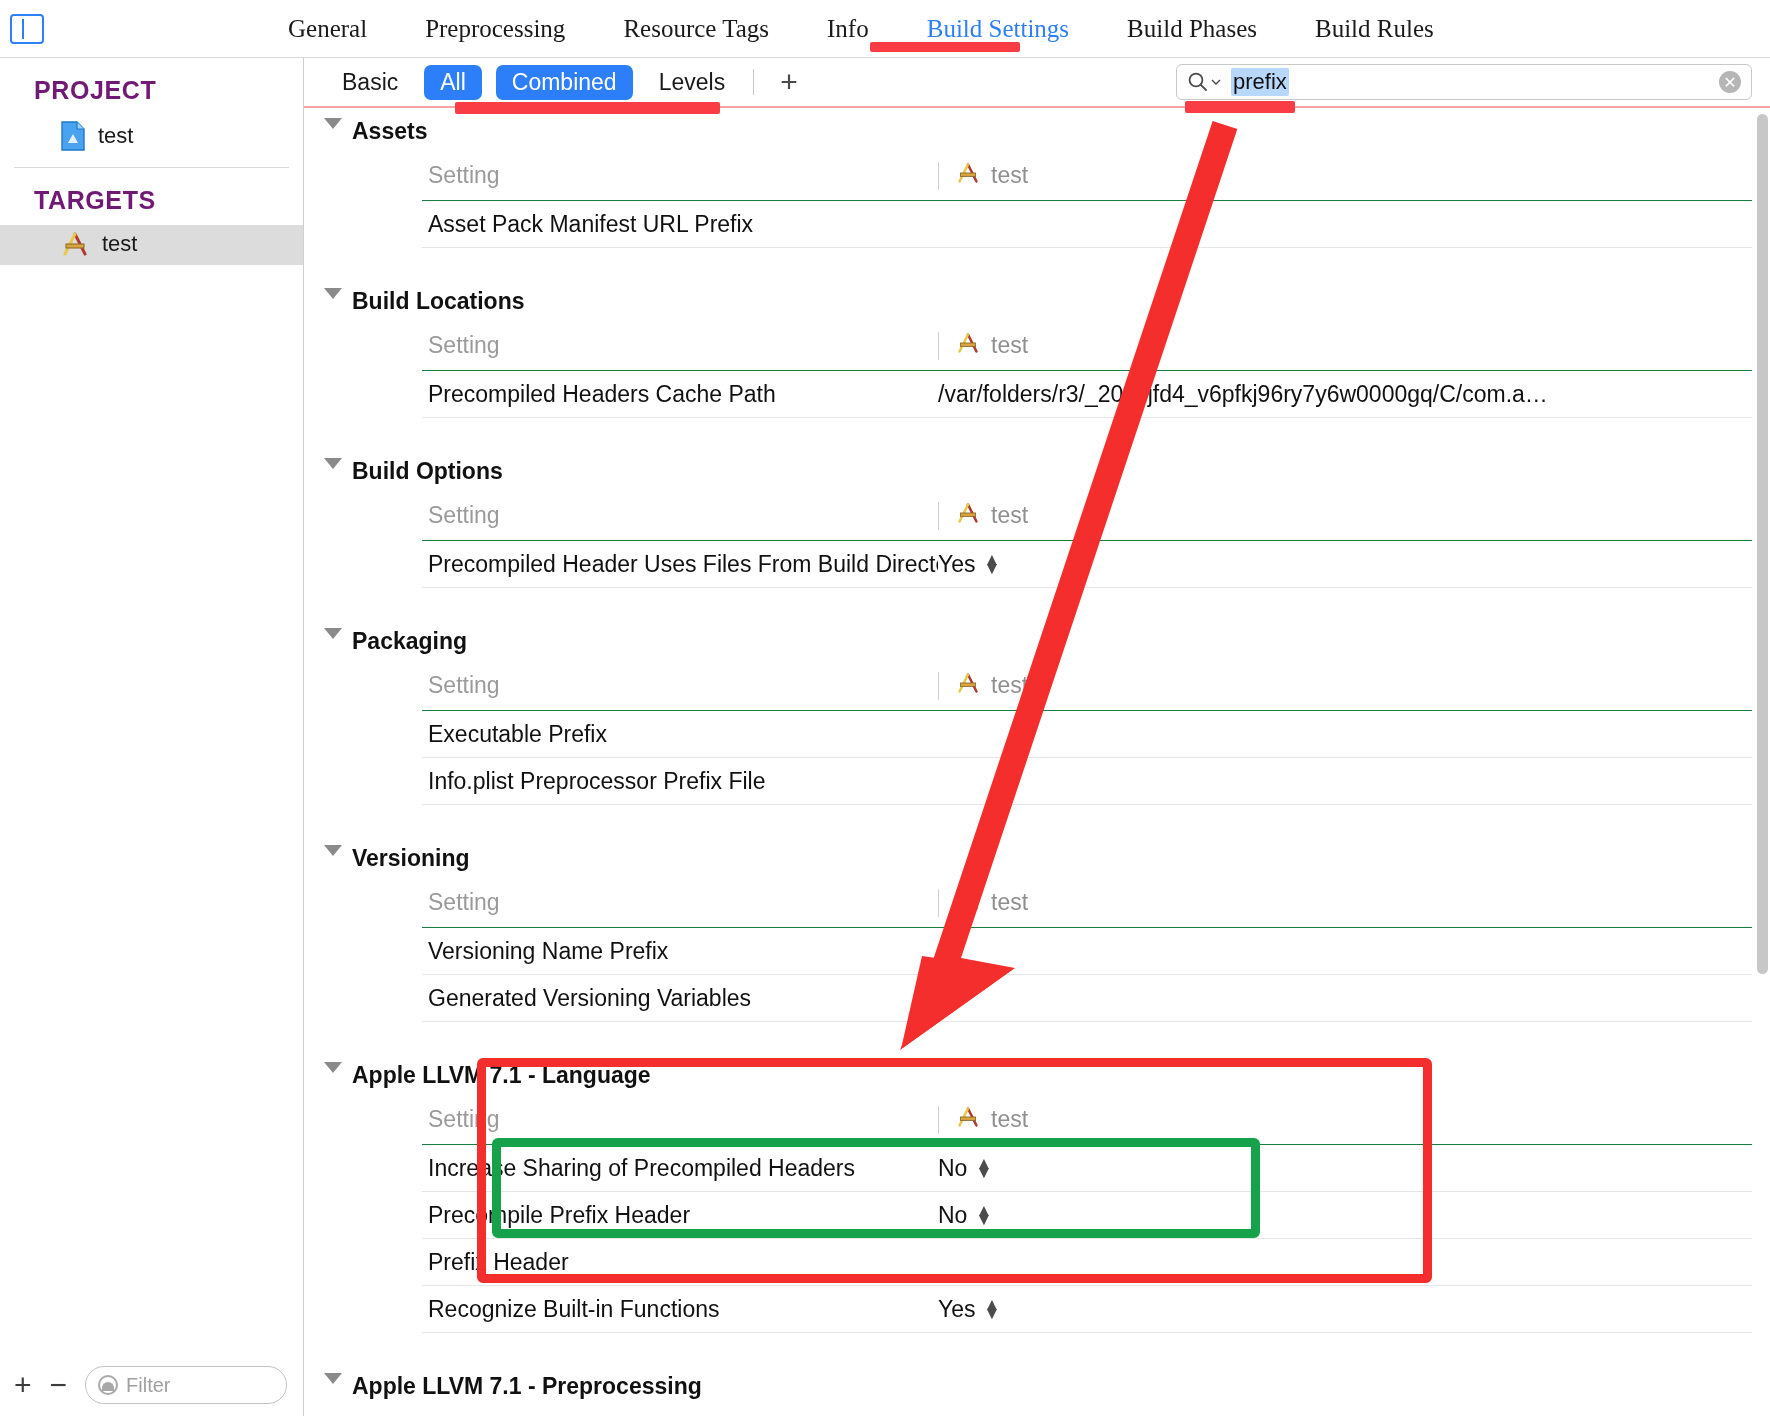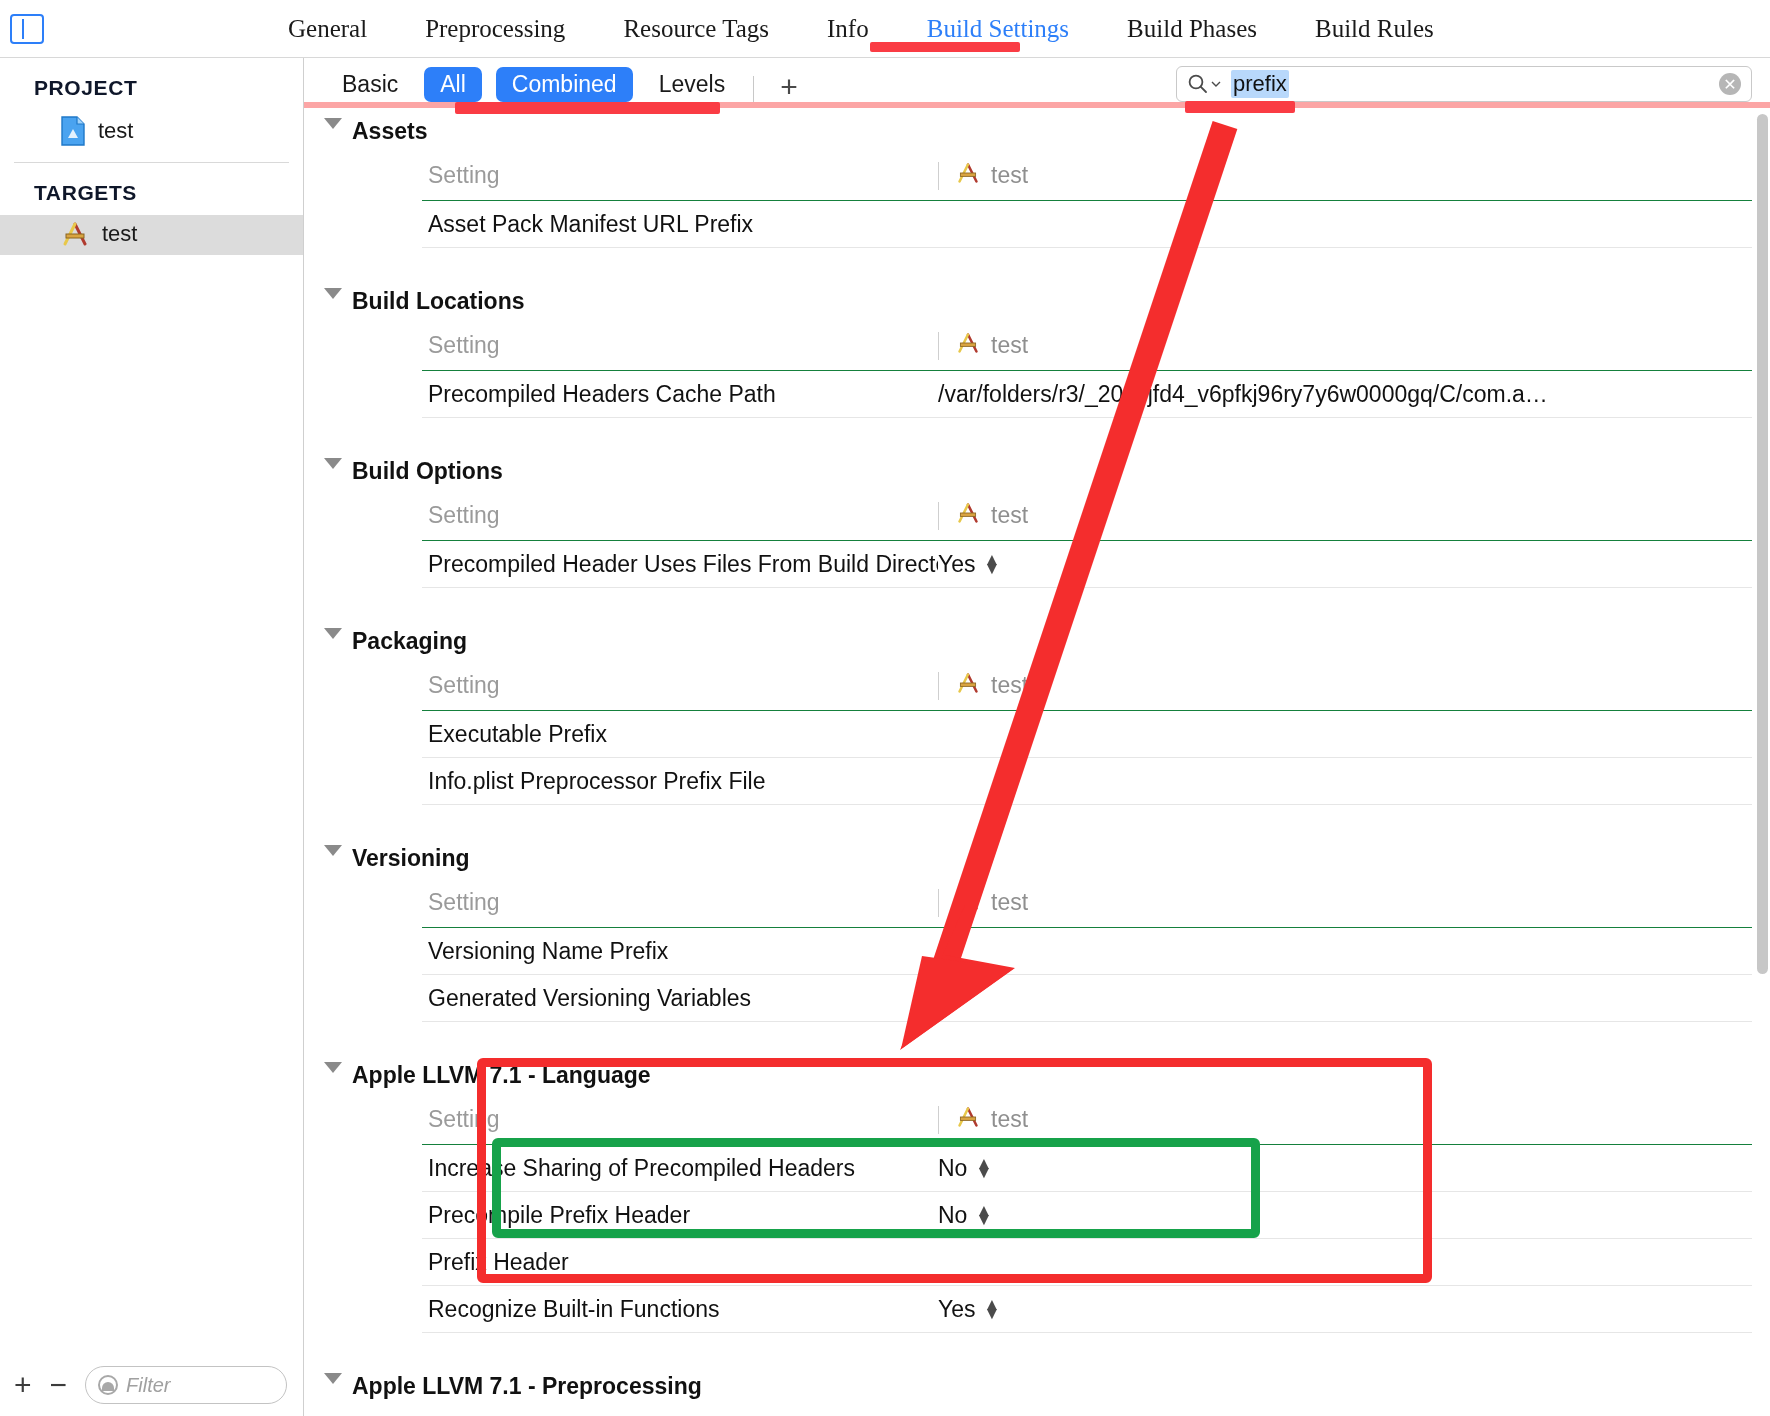--- a/index.html
+++ b/index.html
@@ -63,23 +63,23 @@
 
   
   .sidebar {
     width: 304px;
     background: #ffffff;
     border-right: 1px solid #cfcfcf;
     position: relative;
     flex: 0 0 304px;
   }
   .side-head {
-    font-size: 21px;
+    font-size: 25px;
     font-weight: bold;
-    color: #0f172a;
+    color: #701a75;
     letter-spacing: .6px;
     padding: 18px 0 10px 34px;
   }
   .side-row {
     display: flex;
     align-items: center;
     gap: 12px;
     padding: 6px 0 8px 60px;
     font-size: 22px;
     color: #1a1a1a;
@@ -120,21 +120,20 @@
     margin-right: 16px;
     height: 38px;
     border: 1px solid #c3c3c3;
     border-radius: 19px;
     display: flex;
     align-items: center;
     gap: 8px;
     padding-left: 12px;
     color: #a0a0a0;
     font-size: 20px;
-    font-style: italic;
   }
   .filter-circ {
     width: 20px; height: 20px;
     border-radius: 50%;
     border: 2px solid #a8a8a8;
     position: relative;
   }
   .filter-circ::after {
     content:"";
     position:absolute; left:2px; bottom:2px;
@@ -148,22 +147,22 @@
     flex: 1;
     position: relative;
     background: #fff;
     overflow: hidden;
   }
 
   
   .scopebar {
     height: 50px;
     display: flex;
-    align-items: flex-end;
-    border-bottom: 6px solid #fca5a5;
+    align-items: center;
+    border-bottom: 2px solid #fca5a5;
     padding-left: 22px;
     gap: 0;
     background: #fff;
   }
   .seg {
     font-size: 23px;
     color: #1a1a1a;
     padding: 4px 16px;
     border-radius: 7px;
     cursor: pointer;

